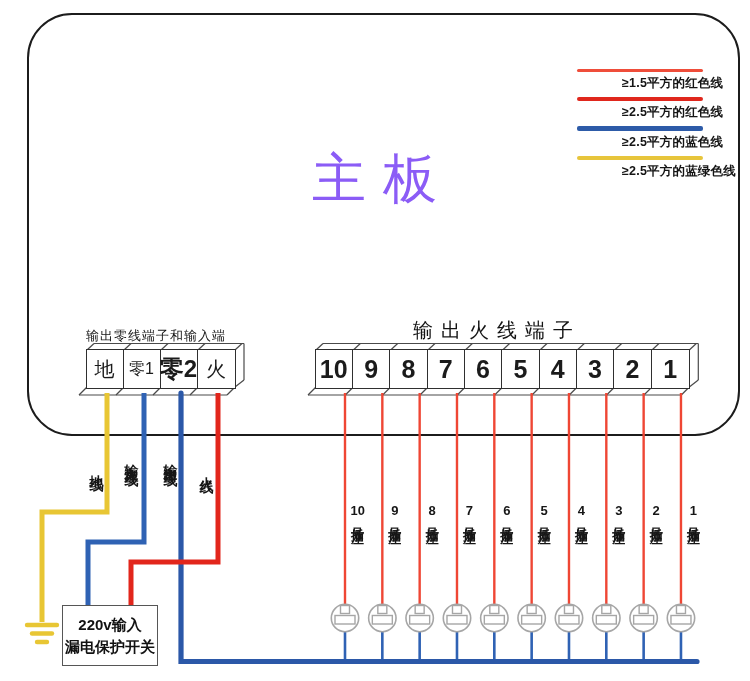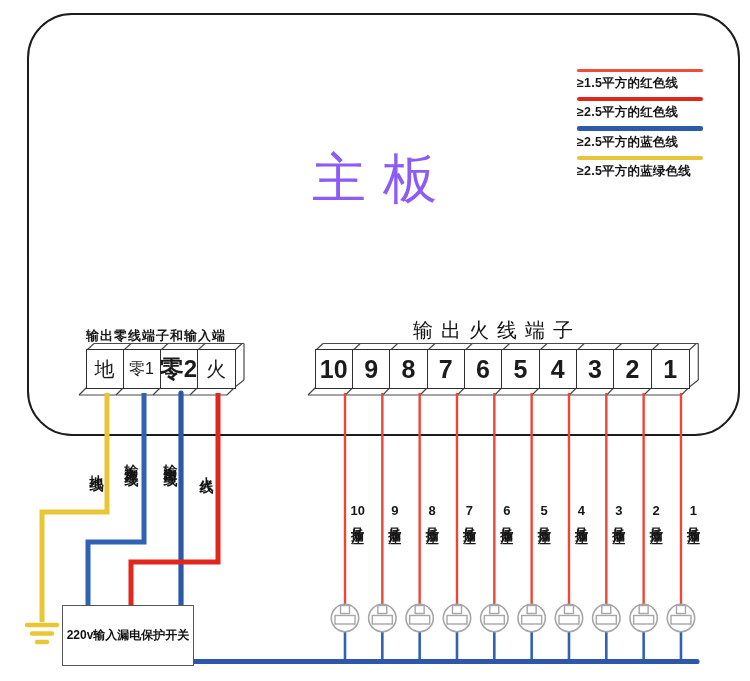--- a/index.html
+++ b/index.html
@@ -10,42 +10,42 @@
   }
   #geo{position:absolute;left:0;top:0;}
   .board-title{
     position:absolute;left:283px;top:143px;width:200px;text-align:center;
     font-size:54px;font-weight:500;letter-spacing:17px;color:#8b5cf6;white-space:nowrap;
   }
   
   #legend{position:absolute;left:577px;top:69px;width:132px;}
   .legend-line{width:126px;border-radius:2px;margin-bottom:4px;}
   .legend-label{font-size:12.5px;font-weight:700;color:#151515;margin-bottom:6px;
-    letter-spacing:0.2px;white-space:nowrap;line-height:15px;}
-  
-  .caption-neutral{position:absolute;left:86px;top:327px;font-size:13px;font-weight:700;
+    letter-spacing:0.2px;white-space:nowrap;line-height:15px;margin-left:45px;}
+  
+  .caption-neutral{position:absolute;left:86px;top:327px;font-size:13px;font-weight:400;
     letter-spacing:1px;white-space:nowrap;}
   .caption-live{position:absolute;left:413px;top:317px;font-size:20px;font-weight:400;
     letter-spacing:8px;white-space:nowrap;color:#141414;}
   
   .cellrow{position:absolute;display:flex;height:40px;border:1.4px solid #2f2f2f;
     box-sizing:border-box;background:#fff;}
   .cell{box-sizing:border-box;height:100%;display:flex;align-items:center;justify-content:center;
     border-right:1.4px solid #2f2f2f;background:#fff;color:#1b1b1b;white-space:nowrap;}
   .cell:last-child{border-right:none;}
   
   .vtext{position:absolute;writing-mode:vertical-lr;text-orientation:upright;
     font-weight:700;color:#161616;white-space:nowrap;}
   .wirelabel{font-size:14px;letter-spacing:3px;}
   .socklabel{font-size:13px;letter-spacing:1.5px;}
   .combine{text-combine-upright:all;}
   
-  .breaker{position:absolute;left:62px;top:605px;width:132px;height:61px;box-sizing:border-box;
-    border:1.6px solid #565656;background:#fff;display:flex;flex-direction:row;
-    align-items:center;justify-content:center;font-size:12px;font-weight:700;line-height:1.45;
+  .breaker{position:absolute;left:62px;top:605px;width:96px;height:61px;box-sizing:border-box;
+    border:1.6px solid #565656;background:#fff;display:flex;flex-direction:column;
+    align-items:center;justify-content:center;font-size:15px;font-weight:700;line-height:1.45;
     color:#111;white-space:nowrap;}
 </style>
 </head>
 <body>
 
 <div id="stage">
   <svg id="geo" width="750" height="681">
       <rect x="28" y="14" width="711" height="421" rx="44" ry="44" fill="none" stroke="#1c1c1c" stroke-width="2"></rect>
       <line x1="94" y1="343.5" x2="244" y2="343.5" stroke="#4a4a4a" stroke-width="1.2" stroke-linecap="butt"></line>
       <line x1="87" y1="350" x2="94" y2="343.5" stroke="#4a4a4a" stroke-width="1.2" stroke-linecap="butt"></line>

